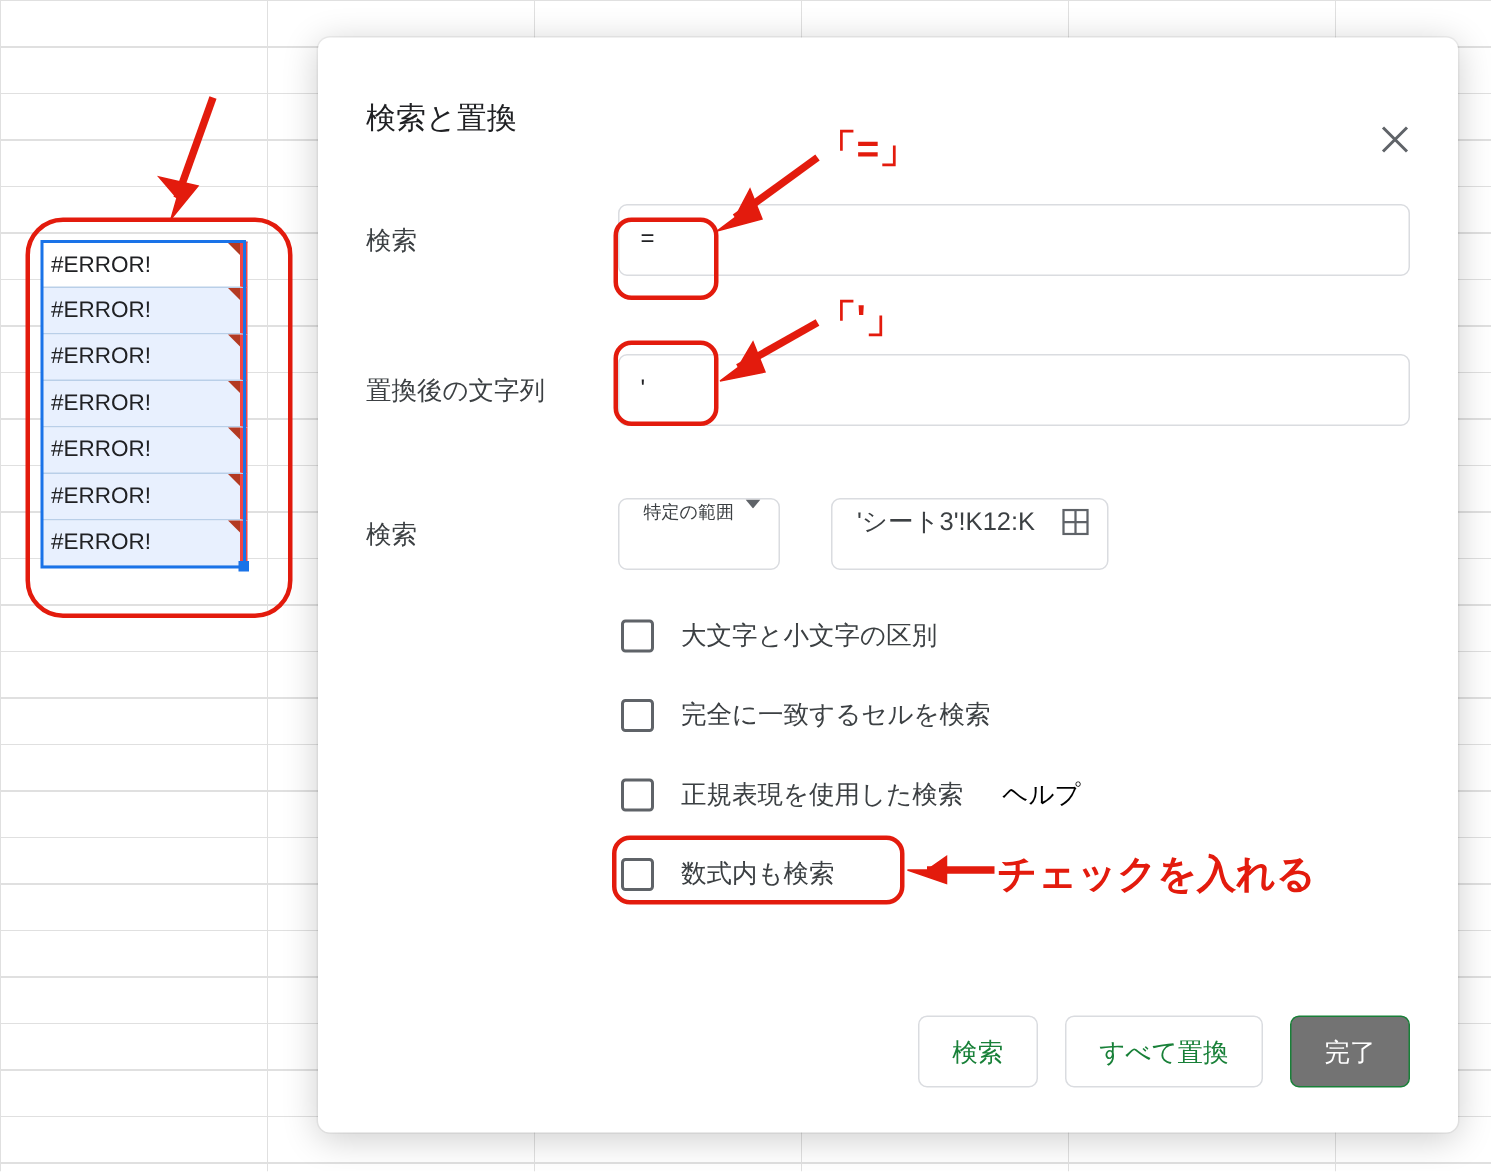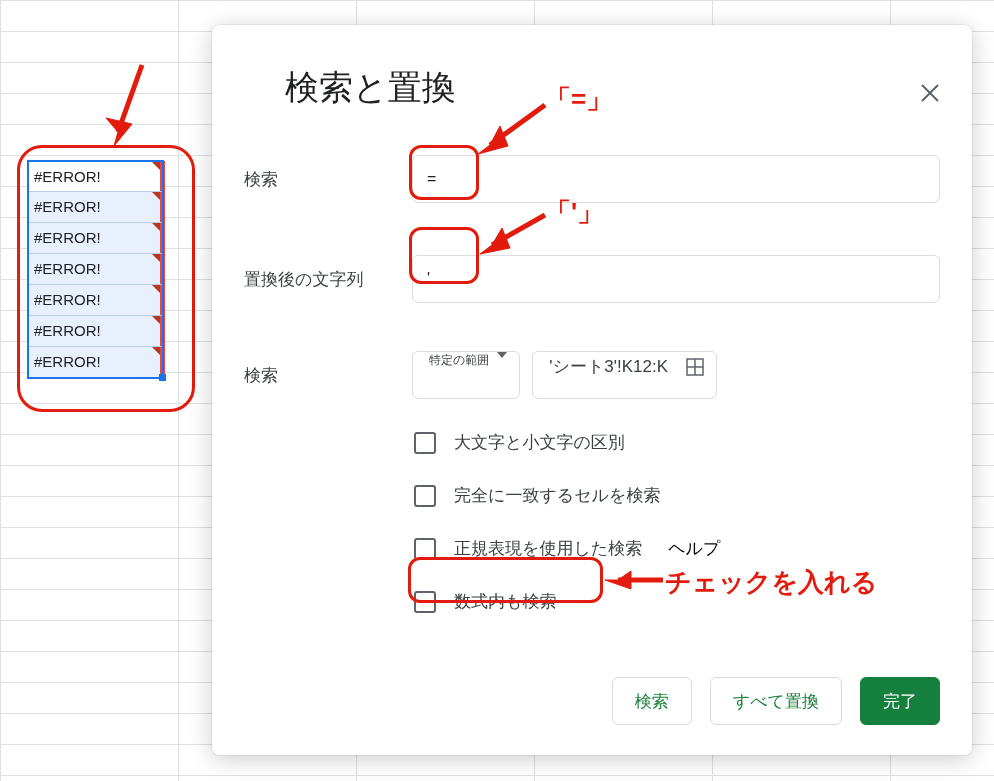--- a/index.html
+++ b/index.html
@@ -74,25 +74,24 @@
 .dialog {
   position: absolute;
   left: 212px; top: 25px;
   width: 760px; height: 730px;
   background: #fff;
   border-radius: 8px;
   box-shadow: 0 4px 24px rgba(0,0,0,0.2), 0 0 0 1px rgba(0,0,0,0.05);
   padding: 40px 0 0 0;
 }
 .dlg-title {
-  font-size: 34px;
+  font-size: 20px;
   color: #202124;
   padding: 0 0 0 32px;
   font-weight: 400;
-  margin-left: 41px;
 }
 .close-btn {
   position: absolute;
   right: 22px; top: 48px;
   width: 40px; height: 40px;
   display: flex; align-items: center; justify-content: center;
   cursor: pointer;
   border-radius: 50%;
   color: #5f6368;
 }
@@ -134,21 +133,21 @@
   height: 48px;
   border: 1px solid #dadce0;
   border-radius: 6px;
   padding: 0 12px 17px 16px;
   font-size: 17px;
   color: #3c4043;
   background: #fff;
   display: inline-flex;
   align-items: center;
   gap: 18px;
-  margin-left: 12px;
+  margin-left: 34px;
 }
 .grid-icon {
   width: 18px; height: 18px;
   display: inline-block;
 }
 .checks {
   padding: 0 32px;
   margin-top: 32px;
 }
 .check-row {
@@ -179,21 +178,21 @@
   font-size: 17px;
   border: 1px solid #dadce0;
   background: #fff;
   cursor: pointer;
   display: inline-flex;
   align-items: center;
 }
 .btn.ghost { color: #188038; }
 .btn.disabled { color: #b9bcc0; }
 .btn.primary {
-  background: #15803d;
+  background: #737373;
   border-color: #188038;
   color: #fff;
 }
 
 .red-box {
   position: absolute;
   border: 3px solid #e31b0d;
   border-radius: 12px;
   pointer-events: none;
 }

